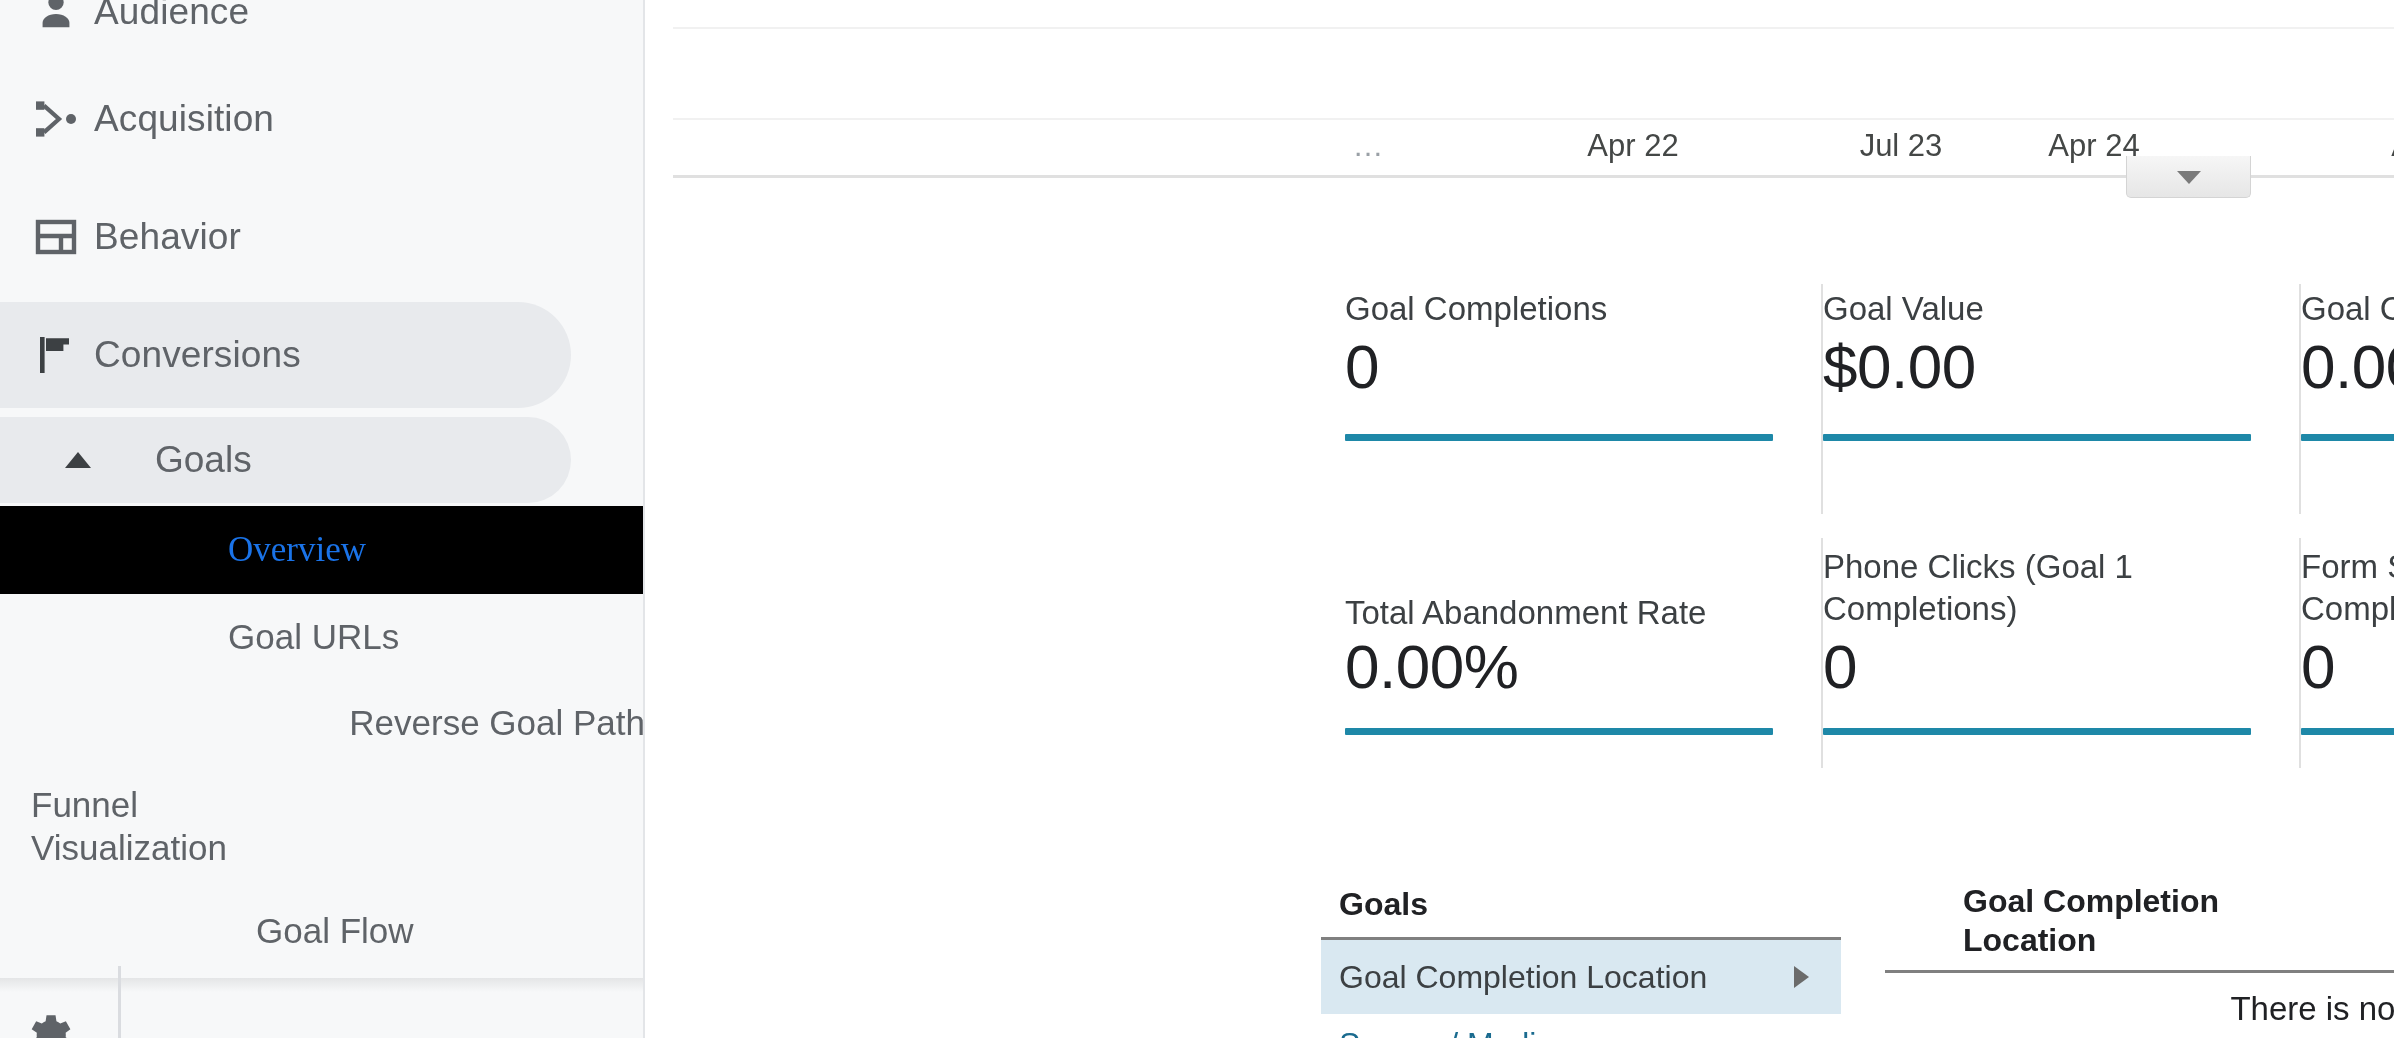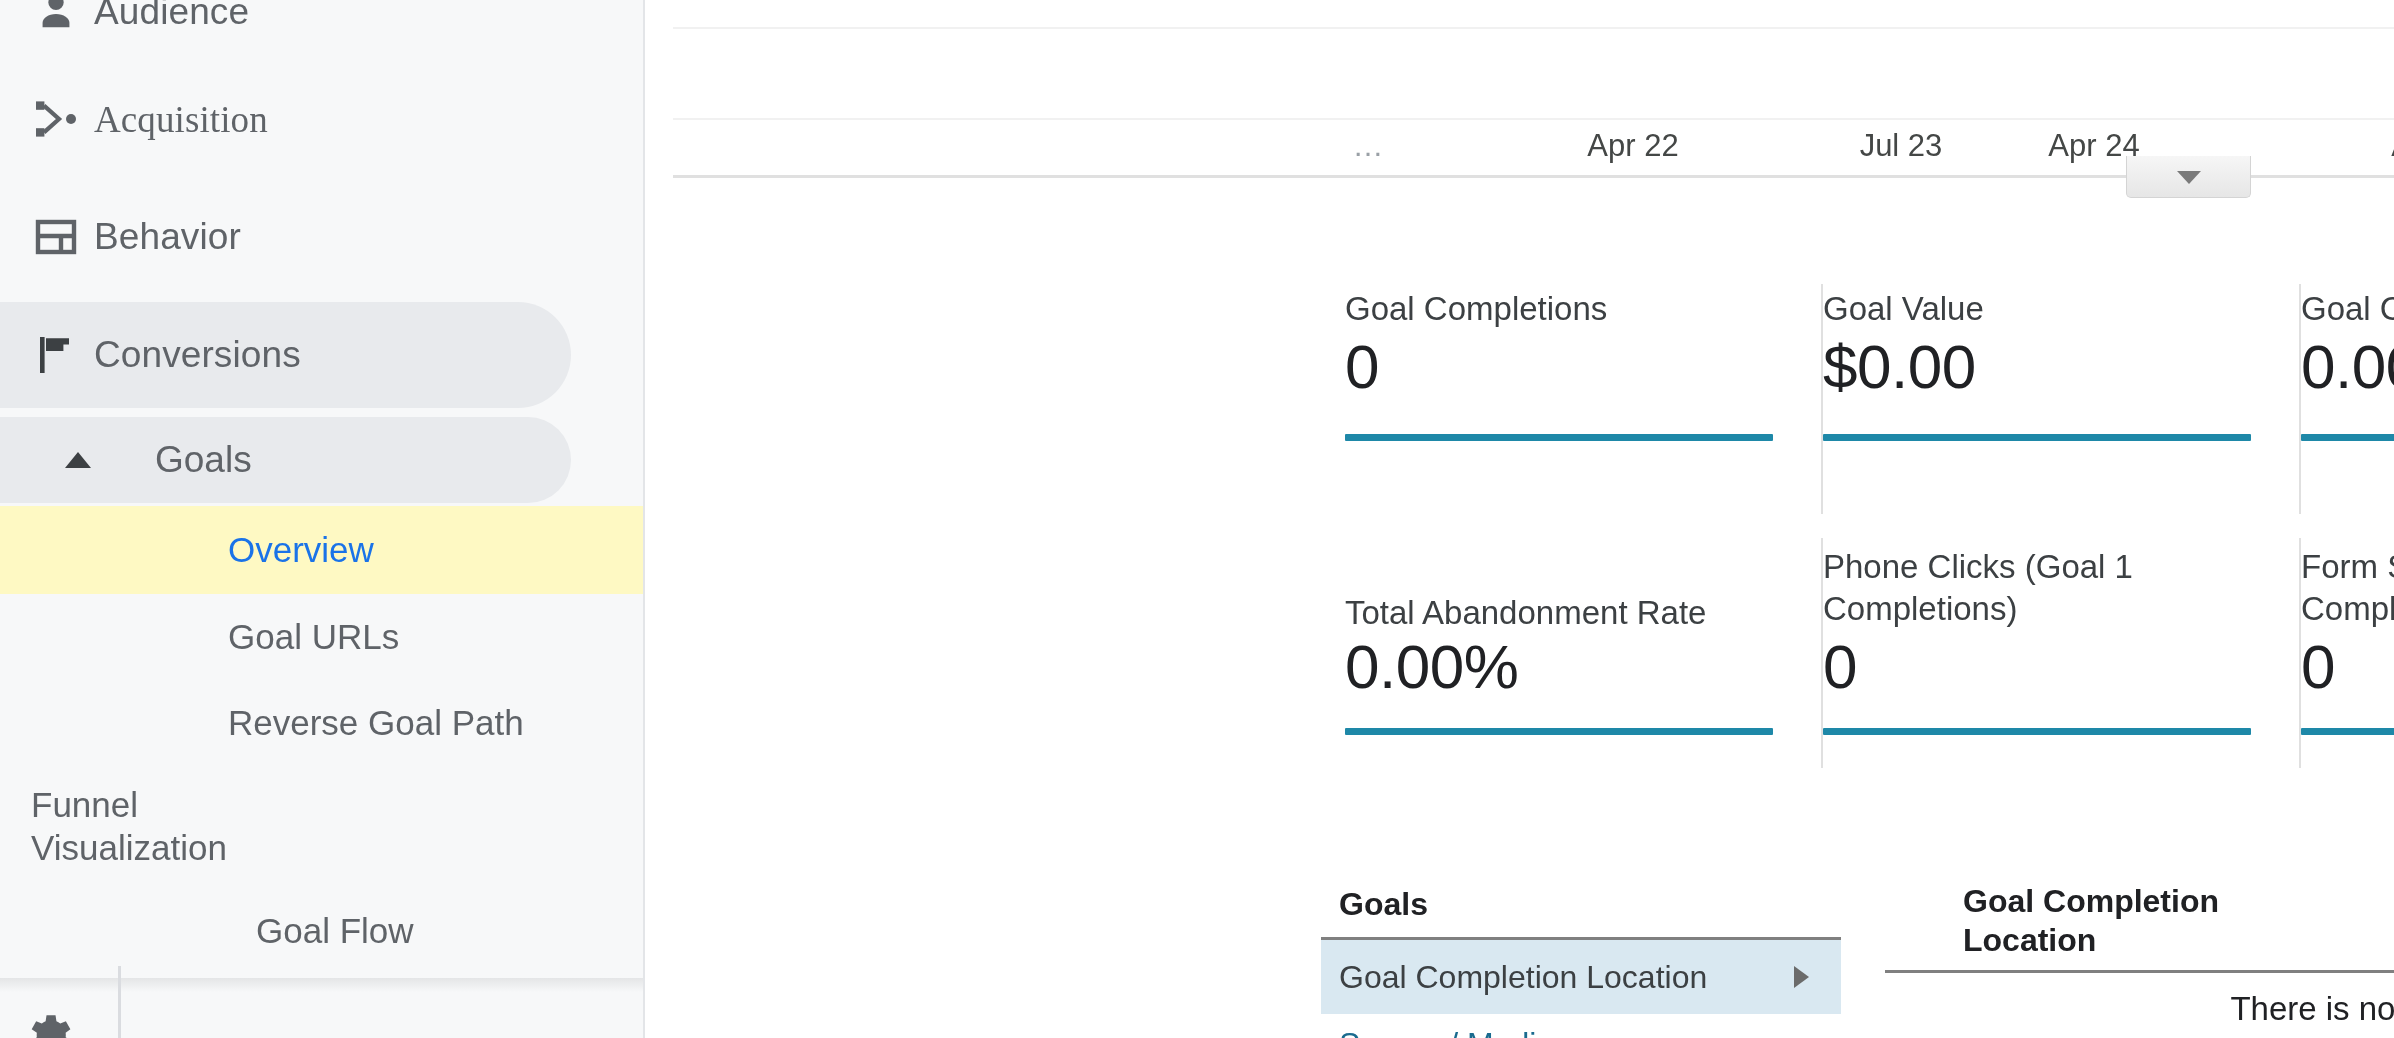--- a/index.html
+++ b/index.html
@@ -107,21 +107,21 @@
 
   
   .leaf-row {
     position: relative;
     display: flex;
     align-items: center;
     height: 84px;
     padding-left: 228px;
     cursor: pointer;
   }
-  .leaf-row.highlight { background: #fef9c3; }
+  .leaf-row.highlight { background: #000000; font-family: Liberation Serif, serif; }
   .leaf-label {
     font-size: 35px;
     color: #5f6368;
     line-height: 1.22;
     white-space: pre-line;
   }
   .leaf-row.highlight .leaf-label { color: #1a73e8; }
   .leaf-row.two-line { height: 122px; align-items: center; }
 
   
@@ -390,21 +390,21 @@
       <div class="pill"></div>
       <div class="nav-icon">
         <svg width="46" height="46" viewBox="0 0 24 24" fill="#5f6368" aria-hidden="true">
           <circle cx="12" cy="7" r="4"></circle>
           <path d="M12 13c-4 0-7 2.2-7 4.6V20h14v-2.4C19 15.2 16 13 12 13z"></path>
         </svg>
       </div>
       <div class="nav-label">Audience</div>
     </div>
 
-    <div class="nav-row" style="height:118px;font-family:Liberation Serif, serif;">
+    <div class="nav-row" style="height:118px;">
       <div class="pill"></div>
       <div class="nav-icon">
         <svg width="48" height="48" viewBox="0 0 24 24" fill="#5f6368" aria-hidden="true">
           <rect x="2" y="3.2" width="4.2" height="4.2"></rect>
           <rect x="2" y="16.6" width="4.2" height="4.2"></rect>
           <circle cx="19.5" cy="12" r="2.5"></circle>
           <path d="M6 5.3 L13.5 12 L6 18.7" stroke="#5f6368" stroke-width="2.1" fill="none"></path>
         </svg>
       </div>
       <div class="nav-label">Acquisition</div>
@@ -442,21 +442,21 @@
     </div>
 
     <div class="leaf-row highlight" style="height:88px;">
       <div class="leaf-label">Overview</div>
     </div>
 
     <div class="leaf-row" style="height:86px;">
       <div class="leaf-label">Goal URLs</div>
     </div>
 
-    <div class="leaf-row" style="height:86px;">
+    <div class="leaf-row" style="height:86px;justify-content:flex-end;">
       <div class="leaf-label">Reverse Goal Path</div>
     </div>
 
     <div class="leaf-row two-line" style="height:122px;padding-left:31px;">
       <div class="leaf-label">Funnel
 Visualization</div>
     </div>
 
     <div class="leaf-row" style="height:86px;margin-left:28px;">
       <div class="leaf-label">Goal Flow</div>

